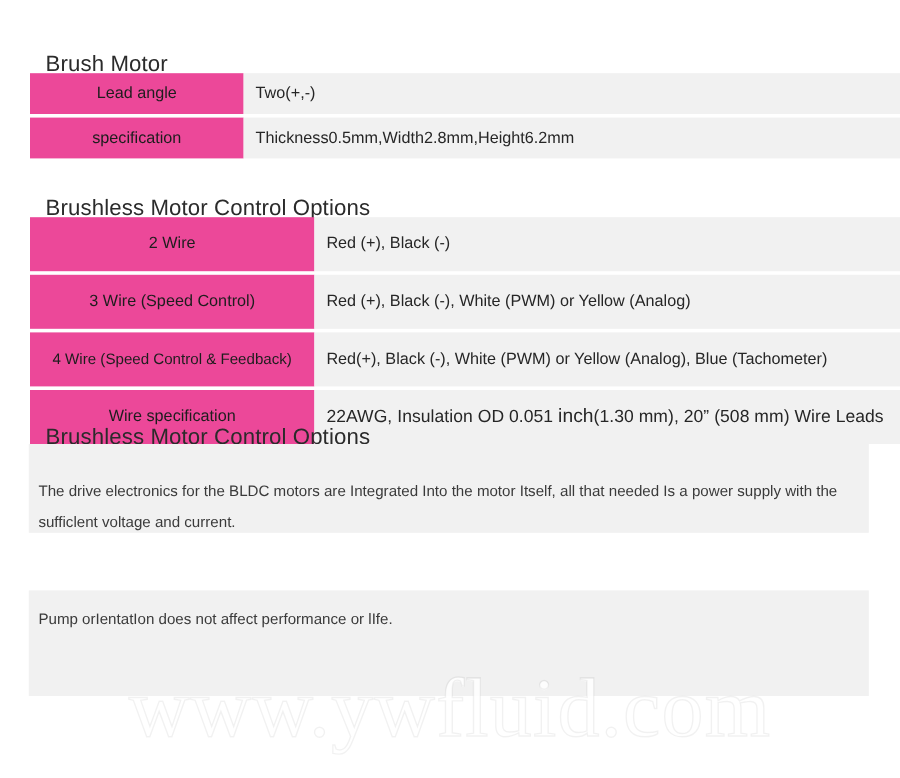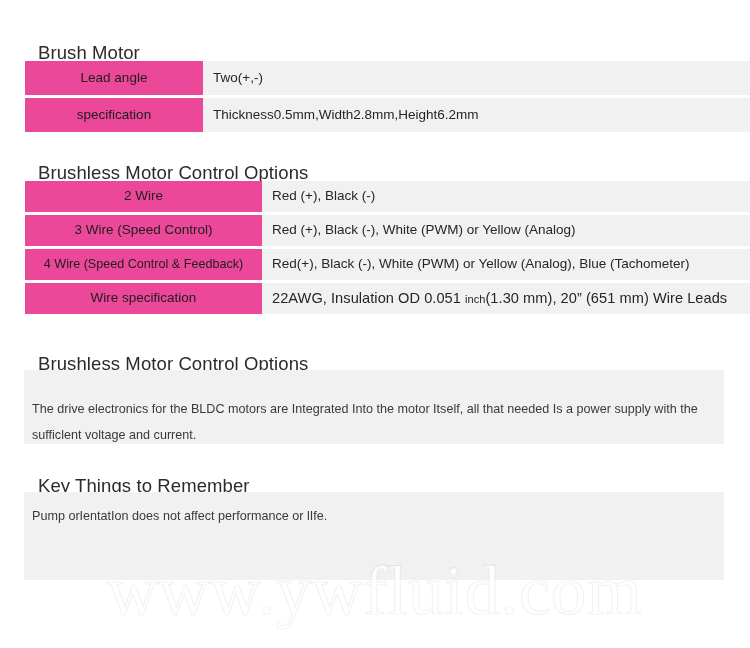--- a/index.html
+++ b/index.html
@@ -72,34 +72,34 @@
   }
   #table-brush-motor td.keycell { width: 162px; height: 34px; }
   #table-brush-motor td.valcell { width: 535px; height: 34px; }
 
   
   #table-bldc-control {
     top: 178px;
     left: 25px;
     width: 702px;
   }
-  #table-bldc-control td.keycell { width: 221px; height: 31px; }
+  #table-bldc-control td.keycell { width: 221px; height: 45px; }
   #table-bldc-control td.valcell { width: 478px; height: 31px; }
 
   #table-bldc-control tr:nth-child(3) td.keycell {
     font-size: 12.6px;
     padding-left: 1px;
     padding-right: 1px;
     margin-top: 32px;
   }
   #table-bldc-control tr:nth-child(4) td.valcell {
     font-size: 14.6px;
     letter-spacing: 0.05px;
   }
-  .small-unit { font-size: 11px; }
+  .small-unit { font-size: 16px; }
 
   
   .notebox {
     position: absolute;
     background: #F1F1F1;
     box-sizing: border-box;
     color: #3a3a3a;
     font-size: 12.6px;
     line-height: 26px;
   }
@@ -172,32 +172,31 @@
       <tr>
         <td class="keycell">3 Wire (Speed Control)</td>
         <td class="valcell">Red (+), Black (-), White (PWM) or Yellow (Analog)</td>
       </tr>
       <tr>
         <td class="keycell">4 Wire (Speed Control &amp; Feedback)</td>
         <td class="valcell">Red(+), Black (-), White (PWM) or Yellow (Analog), Blue (Tachometer)</td>
       </tr>
       <tr>
         <td class="keycell">Wire specification</td>
-        <td class="valcell"><span>22AWG, Insulation OD 0.051 </span><span class="small-unit">inch</span><span>(1.30 mm), 20” (651 mm) Wire Leads</span></td>
+        <td class="valcell"><span>22AWG, Insulation OD 0.051 </span><span class="small-unit">inch</span><span>(1.30 mm), 20” (508 mm) Wire Leads</span></td>
       </tr>
     </tbody>
   </table>
 
   <h2 class="heading h-bmco-note">Brushless Motor Control Options</h2>
 
   <div class="notebox" id="note-bldc">
     <p>The drive electronics for the BLDC motors are Integrated Into the motor Itself, all that needed Is a power supply with the sufficlent voltage and current.</p>
   </div>
 
-  <h2 class="heading h-key">Key Things to Remember</h2>
 
   <div class="notebox" id="note-key">
     <p>Pump orIentatIon does not affect performance or lIfe.</p>
   </div>
 
   <div class="watermark">www.ywfluid.com</div>
 
 </div>
 
 </body></html>

